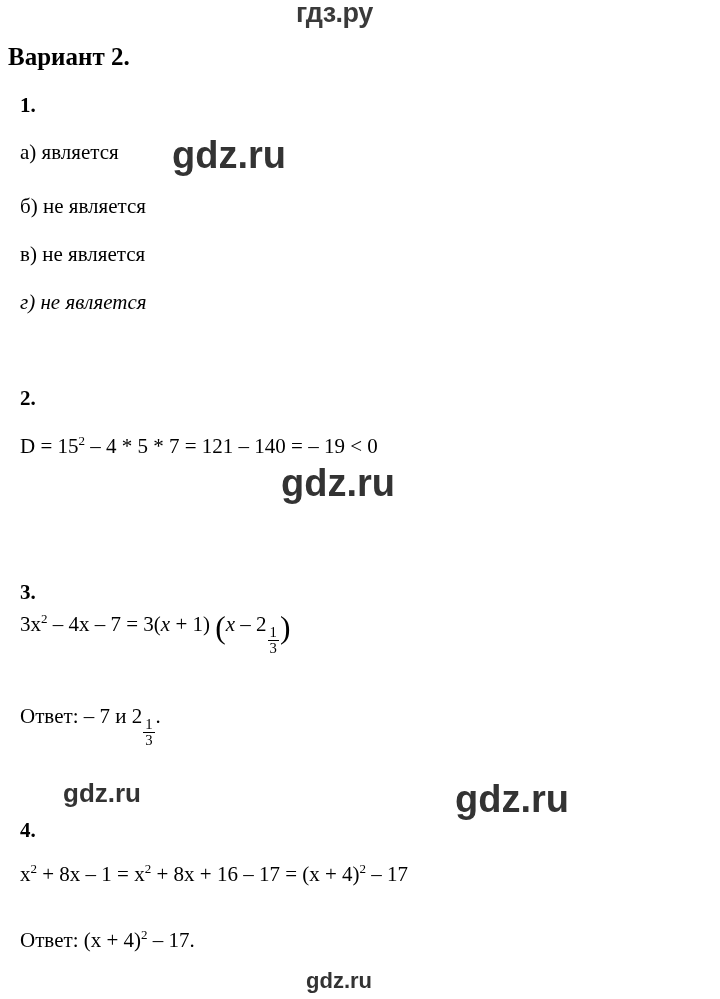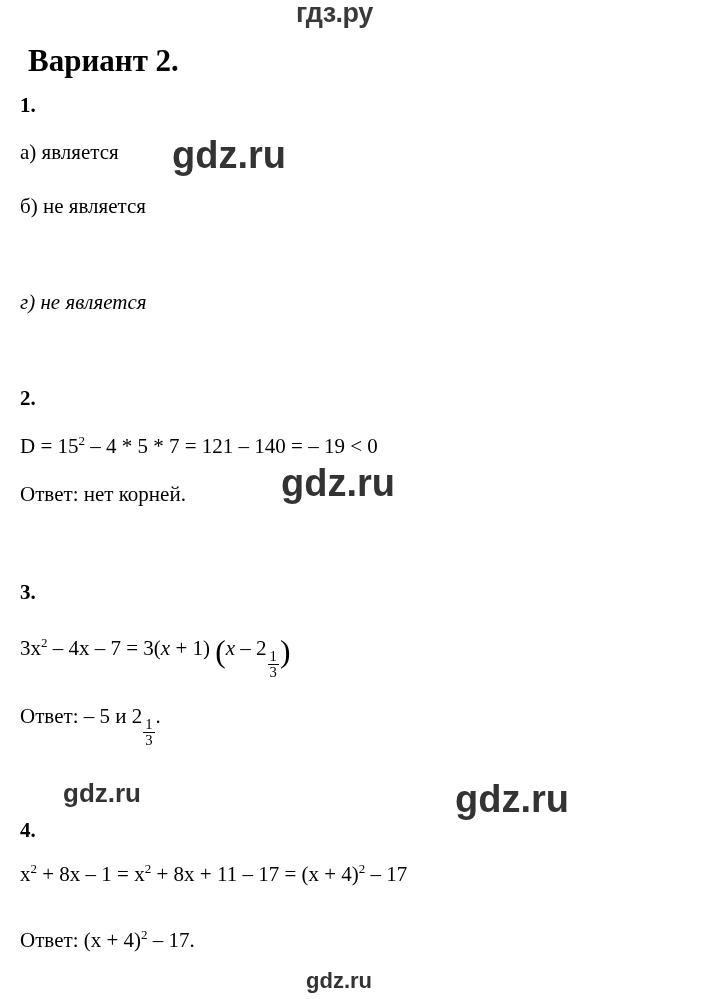--- a/index.html
+++ b/index.html
@@ -65,23 +65,23 @@
   }
 
   
   .page {
     position: absolute;
     inset: 0;
     padding: 12px;
   }
   .variant-title {
     position: absolute;
-    left: 28px;
+    left: 8px;
     top: 43px;
-    font-size: 31px;
+    font-size: 25px;
     font-weight: bold;
     font-family: Liberation Serif, serif;
   }
   .task-num {
     position: absolute;
     left: 20px;
     font-size: 21px;
     font-weight: bold;
   }
   .line {
@@ -96,21 +96,21 @@
   #l1a  { top: 140px; }
   #l1b  { top: 194px; }
   #l1v  { top: 242px; }
   #l1g  { top: 290px; font-style: italic; }
 
   #num2 { top: 386px; }
   #l2a  { top: 434px; }
   #l2b  { top: 482px; }
 
   #num3 { top: 580px; }
-  #l3a  { top: 636px; }
+  #l3a  { top: 612px; }
   #l3b  { top: 704px; }
 
   #num4 { top: 818px; }
   #l4a  { top: 862px; }
   #l4b  { top: 910px; margin-top: 18px; }
 
   sup {
     font-size: 0.62em;
     vertical-align: super;
     line-height: 0;
@@ -144,38 +144,38 @@
 
 <div class="page">
 
   <div class="wm wm-top">гдз.ру</div>
 
   <div class="variant-title">Вариант 2.</div>
 
   <div class="task-num" id="num1">1.</div>
   <div class="line" id="l1a">а) является</div>
   <div class="line" id="l1b">б) не является</div>
+  <div class="line" id="l1v">в) не является</div>
   <div class="line" id="l1g">г) не является</div>
 
   <div class="task-num" id="num2">2.</div>
   <div class="line" id="l2a"><span>D = 15</span><sup>2</sup><span> – 4 * 5 * 7 = 121 – 140 = – 19 &lt; 0</span></div>
-  <div class="line" id="l2b">Ответ: нет корней.</div>
 
   <div class="task-num" id="num3">3.</div>
   <div class="line" id="l3a"><span>3x</span><sup>2</sup><span> – 4x – 7 = 3(</span><span class="ital">x</span><span> + 1) </span><span class="bigparen">(</span><span class="ital">x</span><span> – 2</span><span class="frac">
         <span class="num">1</span>
         <span class="den">3</span>
       </span><span class="bigparen">)</span></div>
-  <div class="line" id="l3b"><span>Ответ: – 5 и 2</span><span class="frac">
+  <div class="line" id="l3b"><span>Ответ: – 7 и 2</span><span class="frac">
         <span class="num">1</span>
         <span class="den">3</span>
       </span><span>.</span></div>
 
   <div class="task-num" id="num4">4.</div>
-  <div class="line" id="l4a"><span>x</span><sup>2</sup><span> + 8x – 1 = x</span><sup>2</sup><span> + 8x + 11 – 17 = (x + 4)</span><sup>2</sup><span> – 17</span></div>
+  <div class="line" id="l4a"><span>x</span><sup>2</sup><span> + 8x – 1 = x</span><sup>2</sup><span> + 8x + 16 – 17 = (x + 4)</span><sup>2</sup><span> – 17</span></div>
   <div class="line" id="l4b"><span>Ответ: (x + 4)</span><sup>2</sup><span> – 17.</span></div>
 
   <div class="wm wm-1">gdz.ru</div>
   <div class="wm wm-2">gdz.ru</div>
   <div class="wm wm-3">gdz.ru</div>
   <div class="wm wm-4">gdz.ru</div>
   <div class="wm wm-bottom">gdz.ru</div>
 
 </div>
 

